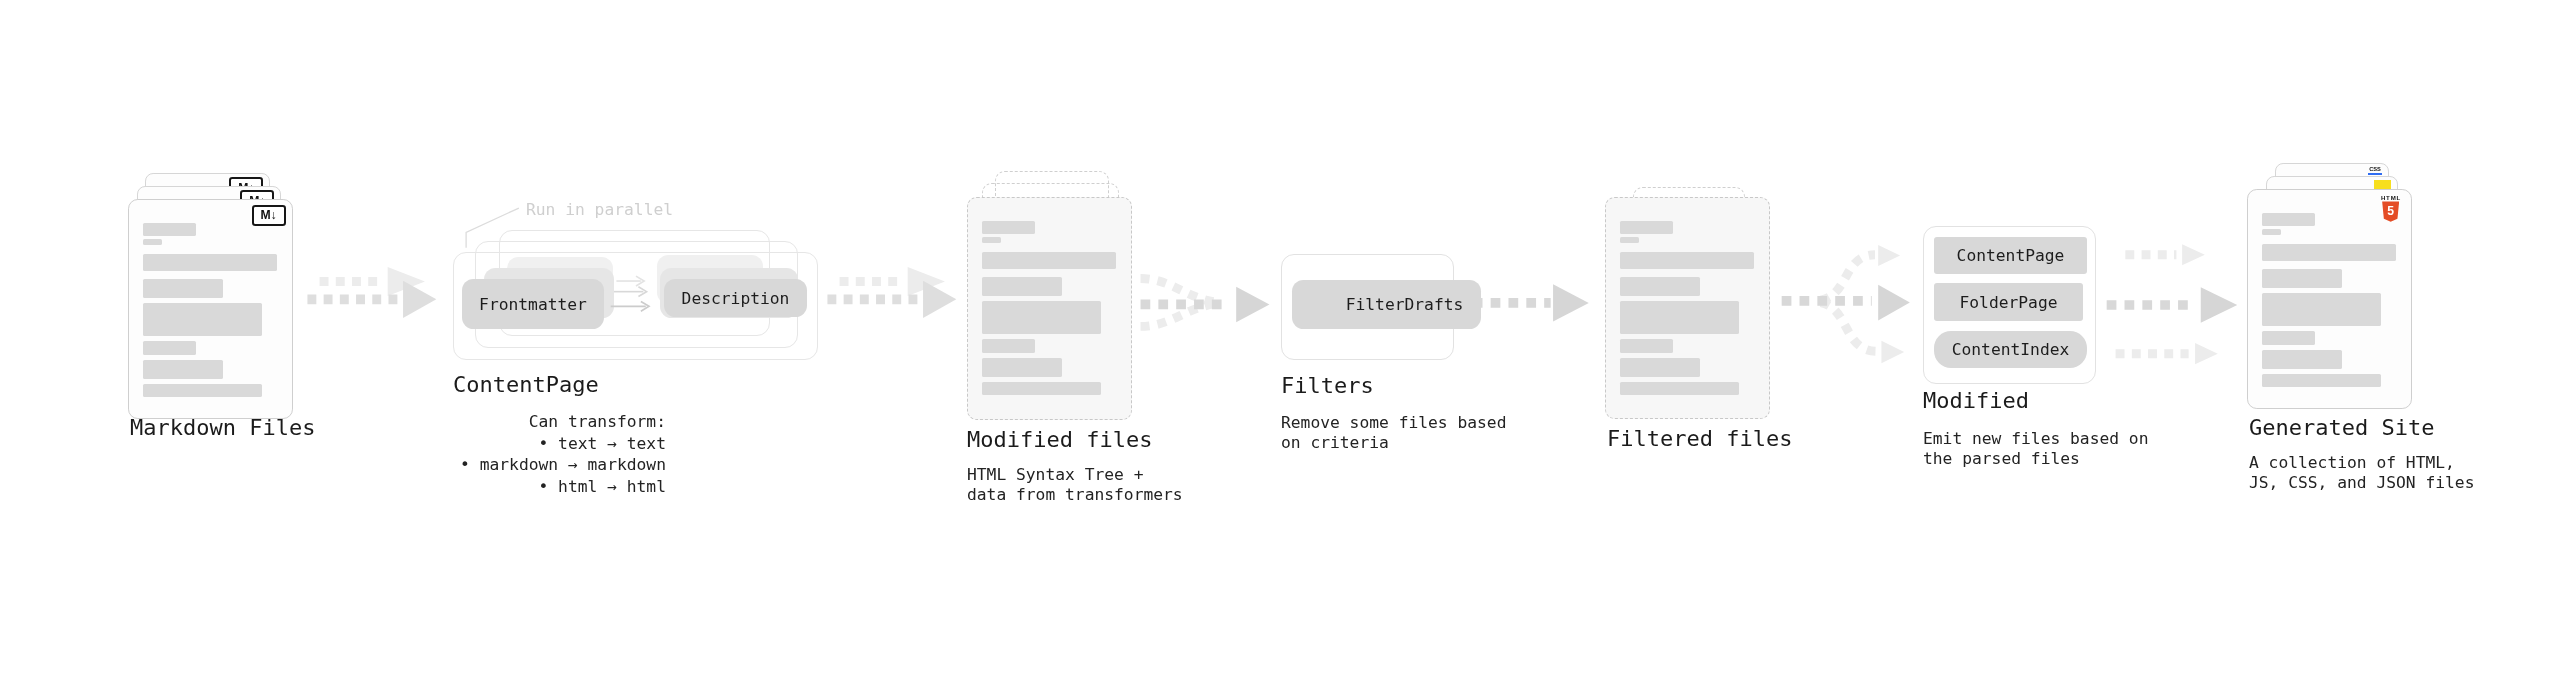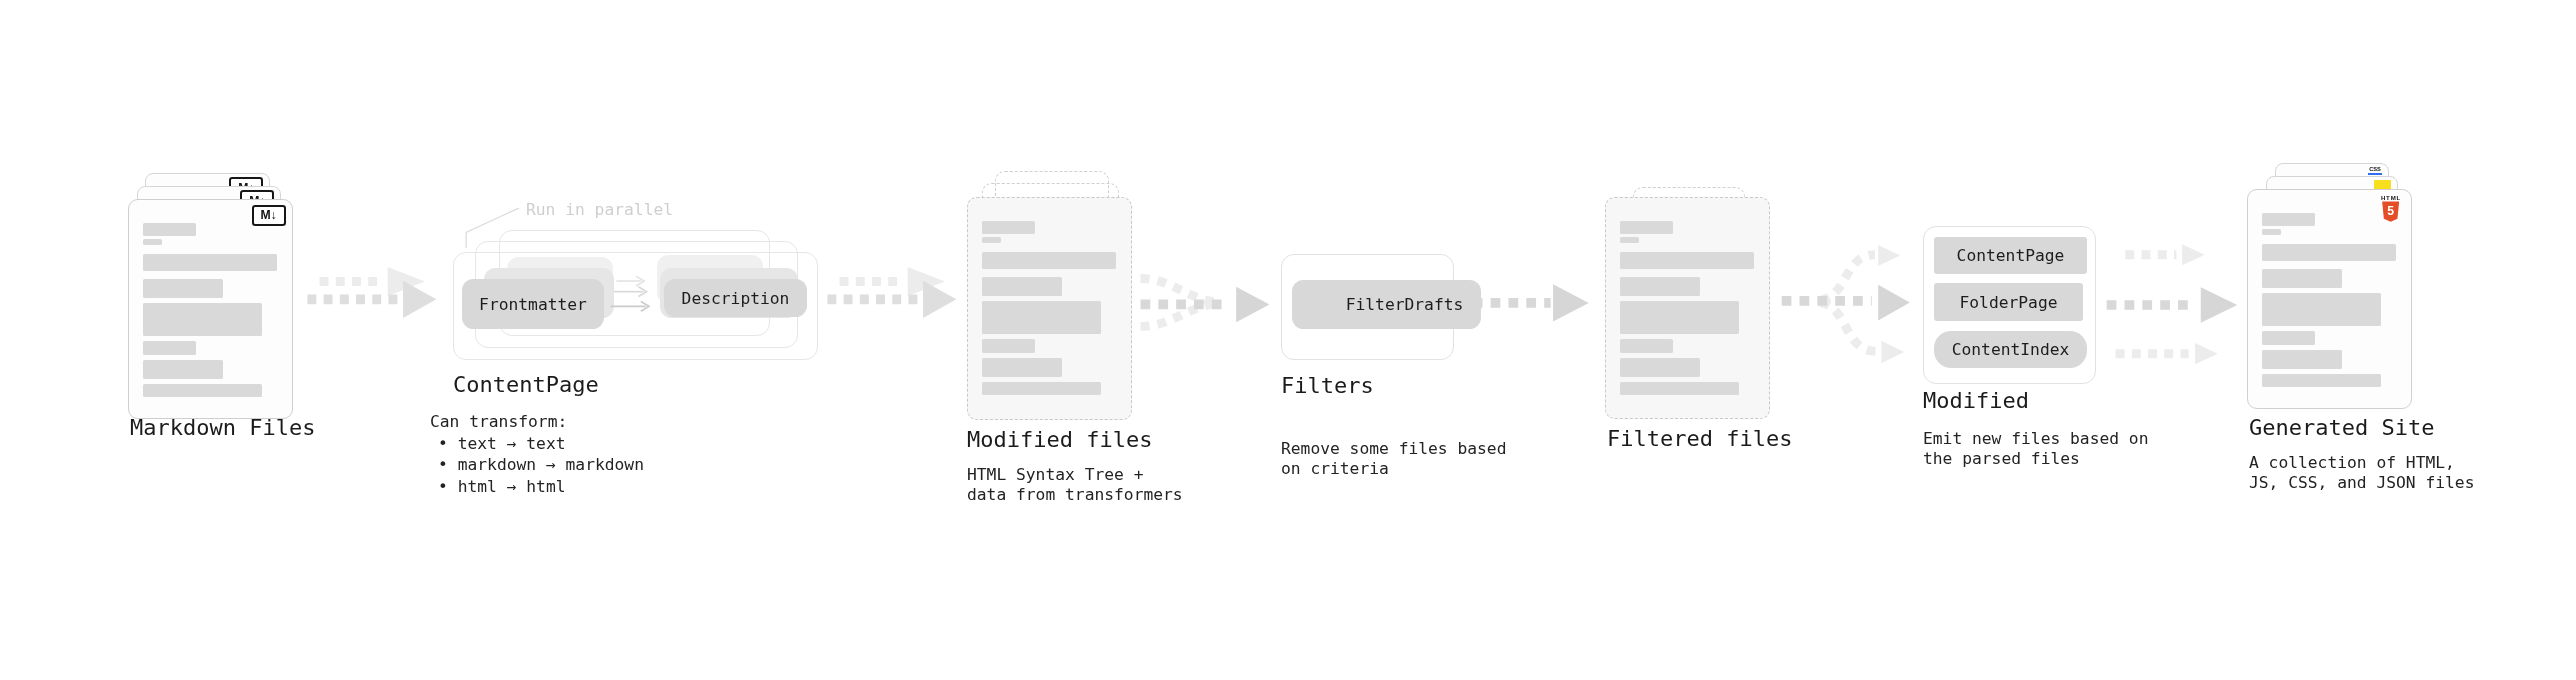--- a/index.html
+++ b/index.html
@@ -103,21 +103,21 @@
       <line x1="7" y1="42" x2="50" y2="42" stroke="#cccccc" stroke-width="2"></line>
       <path d="M 44,36 L 54,42 L 44,48" fill="none" stroke="#cccccc" stroke-width="2"></path>
     </svg>
 
     <div class="annotation" style="left:526px;top:200px;">Run in parallel</div>
     <svg class="abs" style="left:458px;top:199px;" width="69" height="53" viewBox="0 0 85 65">
       <path d="M 75,11 L 10,41 L 10,60" fill="none" stroke="#dcdcdc" stroke-width="1.6"></path>
     </svg>
 
     <div class="section-title" style="left:453px;top:371px;">ContentPage</div>
-    <div class="body-block" style="left:430px;top:411px;">
+    <div class="body-block" style="left:452px;top:411px;text-align:right;">
       <div>Can transform:</div>
       <div class="indent">• text → text</div>
       <div class="indent">• markdown → markdown</div>
       <div class="indent">• html → html</div>
     </div>
   </div>
 
   <svg class="abs" style="left:825px;top:258px;" width="154" height="73" viewBox="0 0 190 90">
     <line x1="18" y1="29" x2="95" y2="29" stroke="#ececec" stroke-width="11" stroke-dasharray="11 9"></line>
     <polygon points="102,11 148,29 102,47" fill="#ececec"></polygon>
@@ -146,21 +146,21 @@
   <svg class="abs" style="left:1134px;top:268px;" width="146" height="77" viewBox="0 0 180 95">
     <path d="M 8,13 C 45,13 62,36 100,42" fill="none" stroke="#ececec" stroke-width="11" stroke-dasharray="11 10"></path>
     <path d="M 8,72 C 45,72 62,50 100,44" fill="none" stroke="#ececec" stroke-width="11" stroke-dasharray="11 10"></path>
     <line x1="8" y1="45" x2="118" y2="45" stroke="#d8d8d8" stroke-width="12" stroke-dasharray="12 10"></line>
     <polygon points="126,23 167,45 126,67" fill="#d6d6d6"></polygon>
   </svg>
 
   <div class="panel-card" style="left:1281px;top:254px;width:173px;height:106px;"></div>
   <div class="node-btn" style="left:1292px;top:280px;width:153px;height:49px;padding-left:36px;">FilterDrafts</div>
   <div class="section-title" style="left:1281px;top:372px;">Filters</div>
-  <div class="desc" style="left:1281px;top:413px;margin-top:26px;">Remove some files based
+  <div class="desc" style="left:1281px;top:413px;">Remove some files based
 on criteria</div>
 
   <svg class="abs" style="left:1467px;top:268px;" width="130" height="73" viewBox="0 0 160 90">
     <line x1="7" y1="43" x2="103" y2="43" stroke="#d8d8d8" stroke-width="12" stroke-dasharray="12 10"></line>
     <polygon points="106,20 150,43 106,66" fill="#d6d6d6"></polygon>
   </svg>
 
   <div>
     <div class="dashed-frag" style="left:1633px;top:187px;width:112px;height:49px;"></div>
     <div class="dashed-card" style="left:1605px;top:197px;width:165px;height:222px;">

